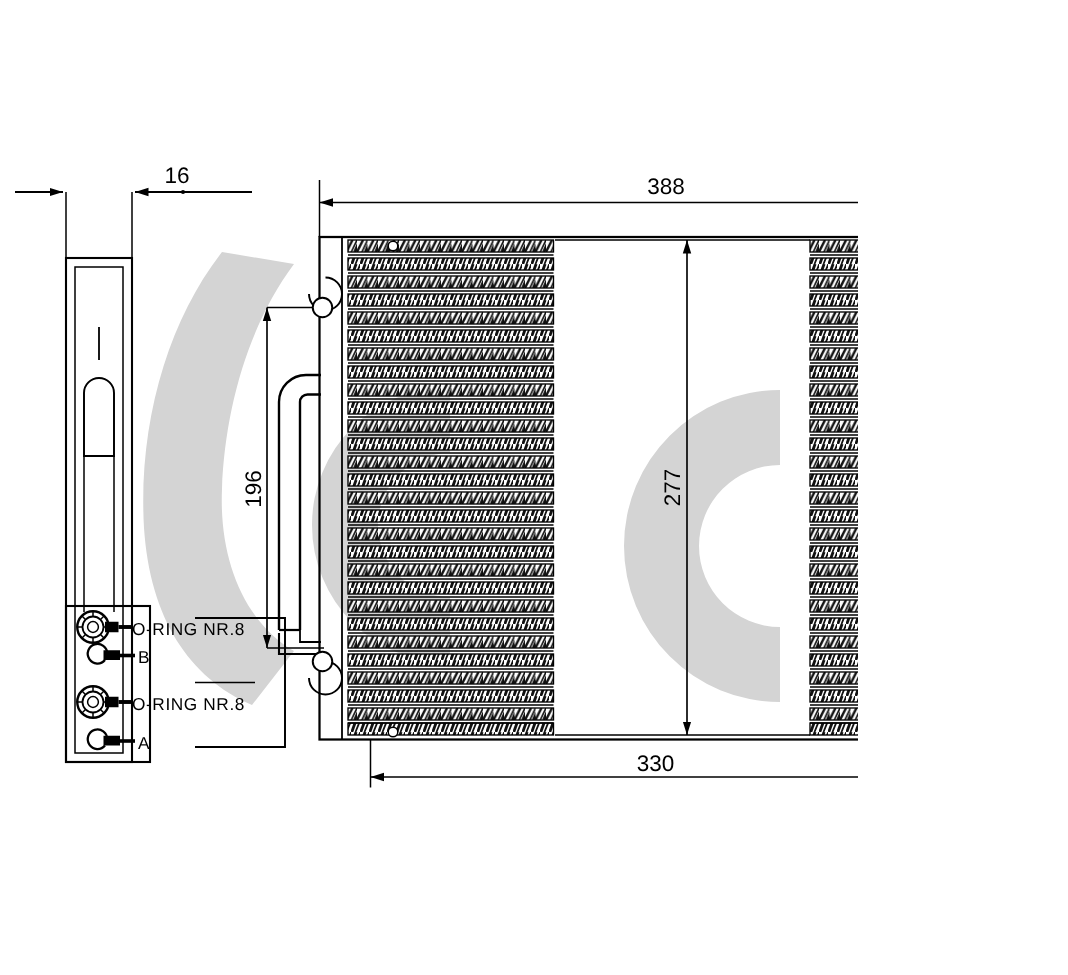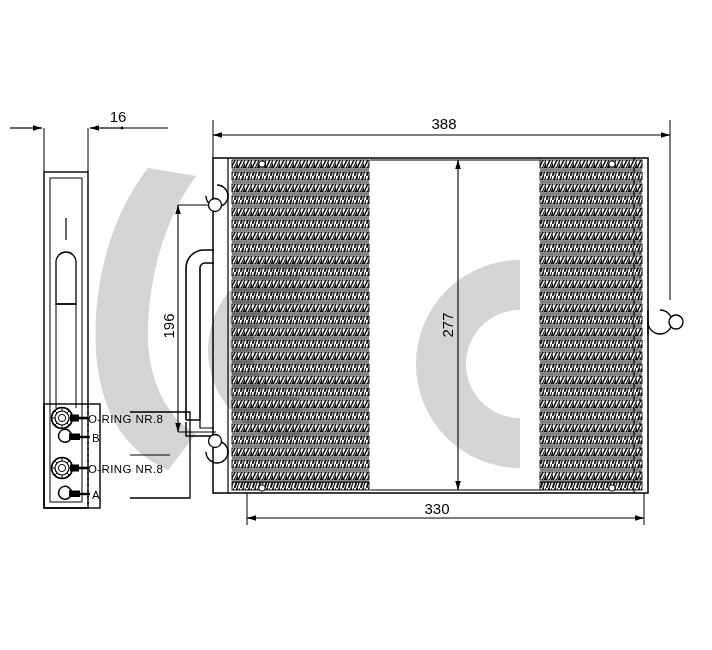--- a/index.html
+++ b/index.html
@@ -3,24 +3,25 @@
 <meta charset="utf-8">
 <style>
   * { box-sizing: border-box; }
   html, body {
     margin: 0; padding: 0;
     background: #ffffff;
     font-family: "Liberation Sans", sans-serif;
   }
   #stage {
     position: relative;
-    width: 712px;
+    width: 572px;
     height: 650px;
     background: #ffffff;
     overflow: hidden;
+    border-radius: 28px;
   }
   #drawing { position: absolute; inset: 0; }
 </style>
 </head>
 <body>
 
 <div id="stage">
 
   <svg id="drawing" viewBox="0 0 712 650" width="712" height="650">
 

